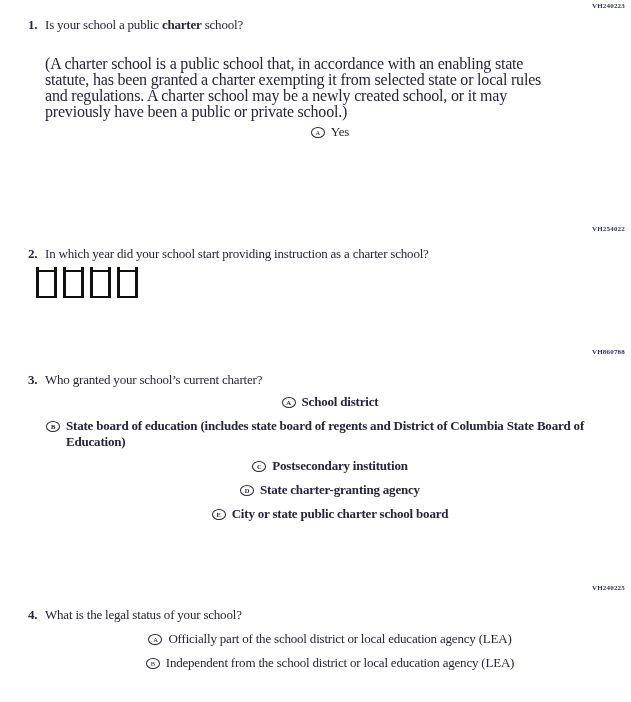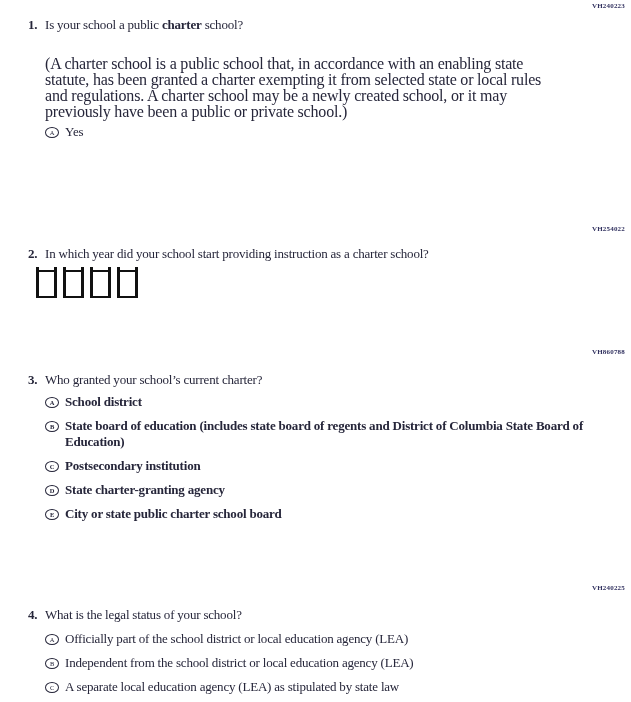--- a/index.html
+++ b/index.html
@@ -16,21 +16,21 @@
     position:absolute;left:28px;right:8px;display:flex;
     font-size:13px;line-height:16px;letter-spacing:-0.2px;
   }
   .qnum{font-weight:bold;width:17px;flex:none;}
   .note{
     position:absolute;left:45px;font-size:16px;line-height:16px;letter-spacing:-0.2px;
   }
   .opts{position:absolute;left:45px;right:16px;}
   .opt{
     display:flex;align-items:flex-start;
-    font-size:13px;line-height:16px;letter-spacing:-0.2px;
+    font-size:13px;line-height:16px;letter-spacing:-0.2px;justify-content:center;
   }
   .opts.gap7 .opt{margin-bottom:7px;}
   .opts.gap8 .opt{margin-bottom:8px;}
   .bubble{
     flex:none;width:12px;height:9px;border:1px solid #26263a;border-radius:50%;
     font-size:6.5px;line-height:9px;text-align:center;margin:3px 6px 0 0;
     color:#26263a;background:#fff;cursor:pointer;
   }
   .opt-label{max-width:548px;}
   .yearboxes{position:absolute;left:36px;display:flex;gap:6px;}
@@ -122,20 +122,16 @@
     </div>
     <div class="opts gap8" style="top:49px;">
       <div class="opt">
         <span class="bubble">A</span>
         <span class="opt-label">Officially part of the school district or local education agency (LEA)</span>
       </div>
       <div class="opt">
         <span class="bubble">B</span>
         <span class="opt-label">Independent from the school district or local education agency (LEA)</span>
       </div>
-      <div class="opt">
-        <span class="bubble">C</span>
-        <span class="opt-label">A separate local education agency (LEA) as stipulated by state law</span>
-      </div>
     </div>
   </div>
 
 </div>
 
 </body></html>

